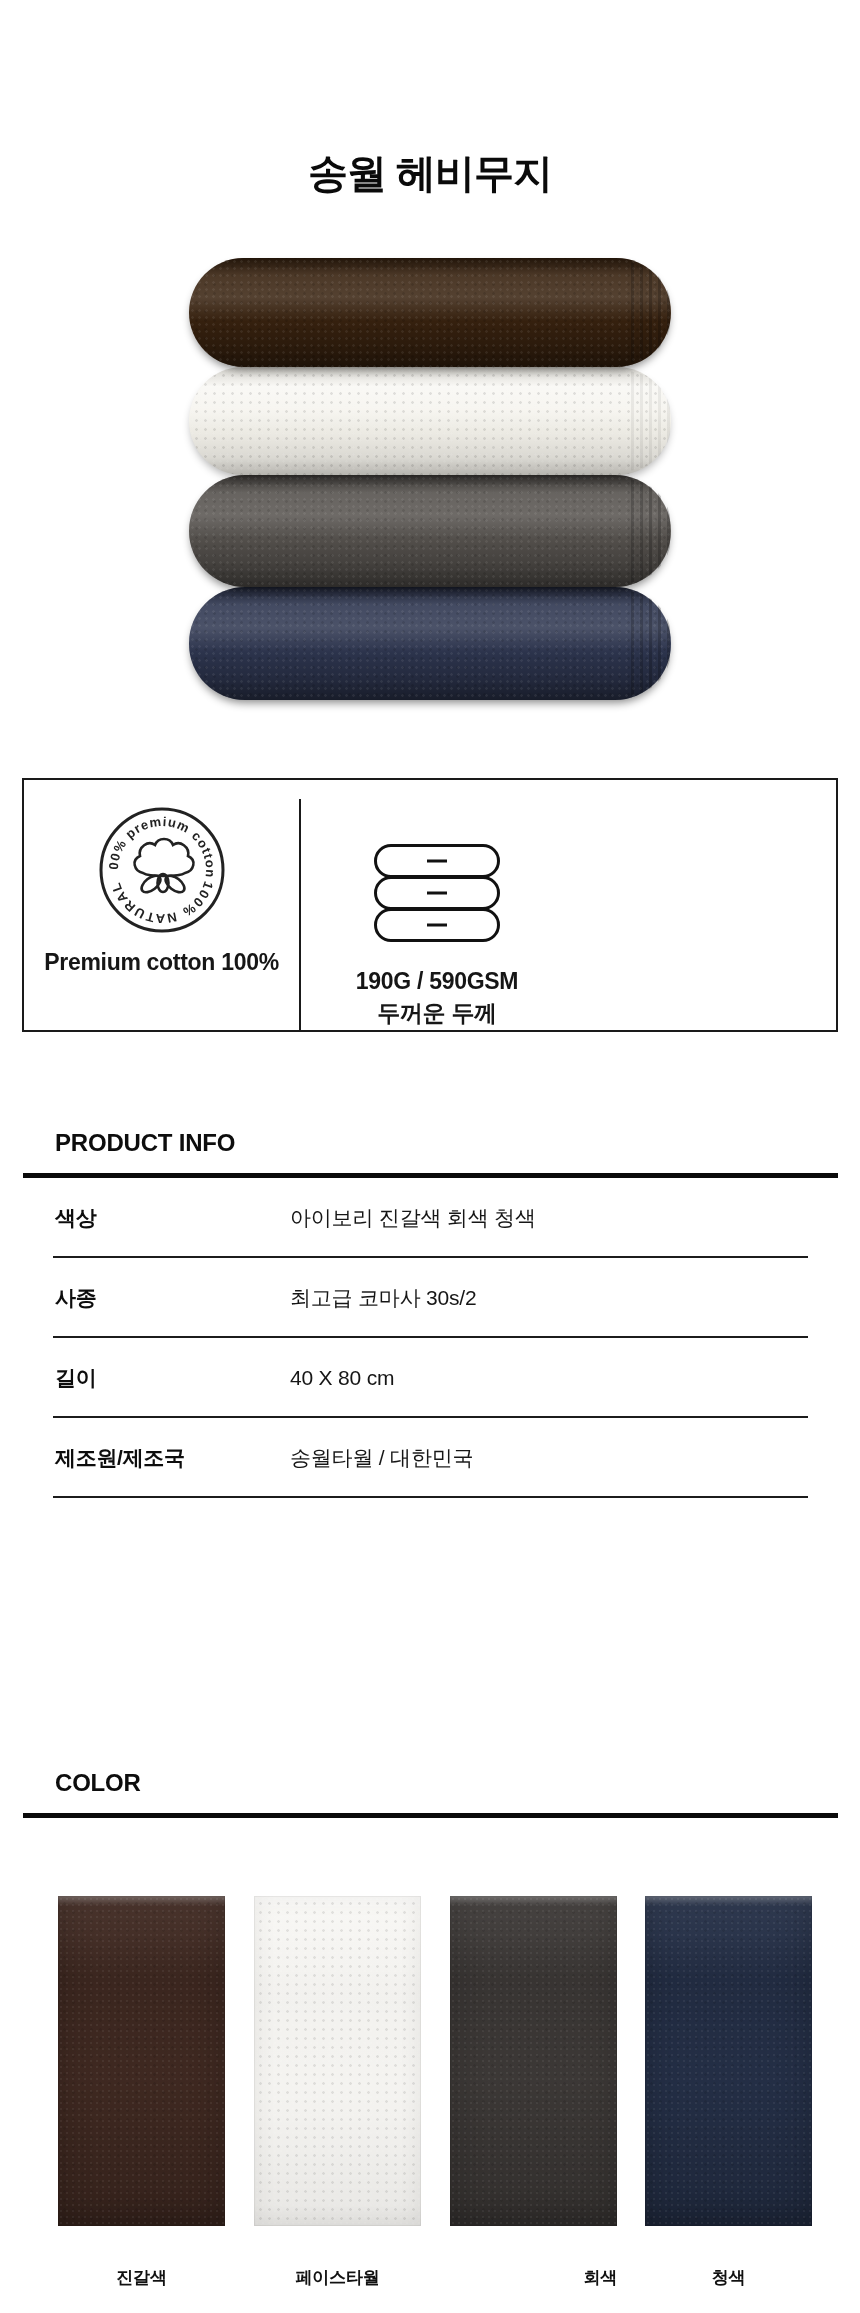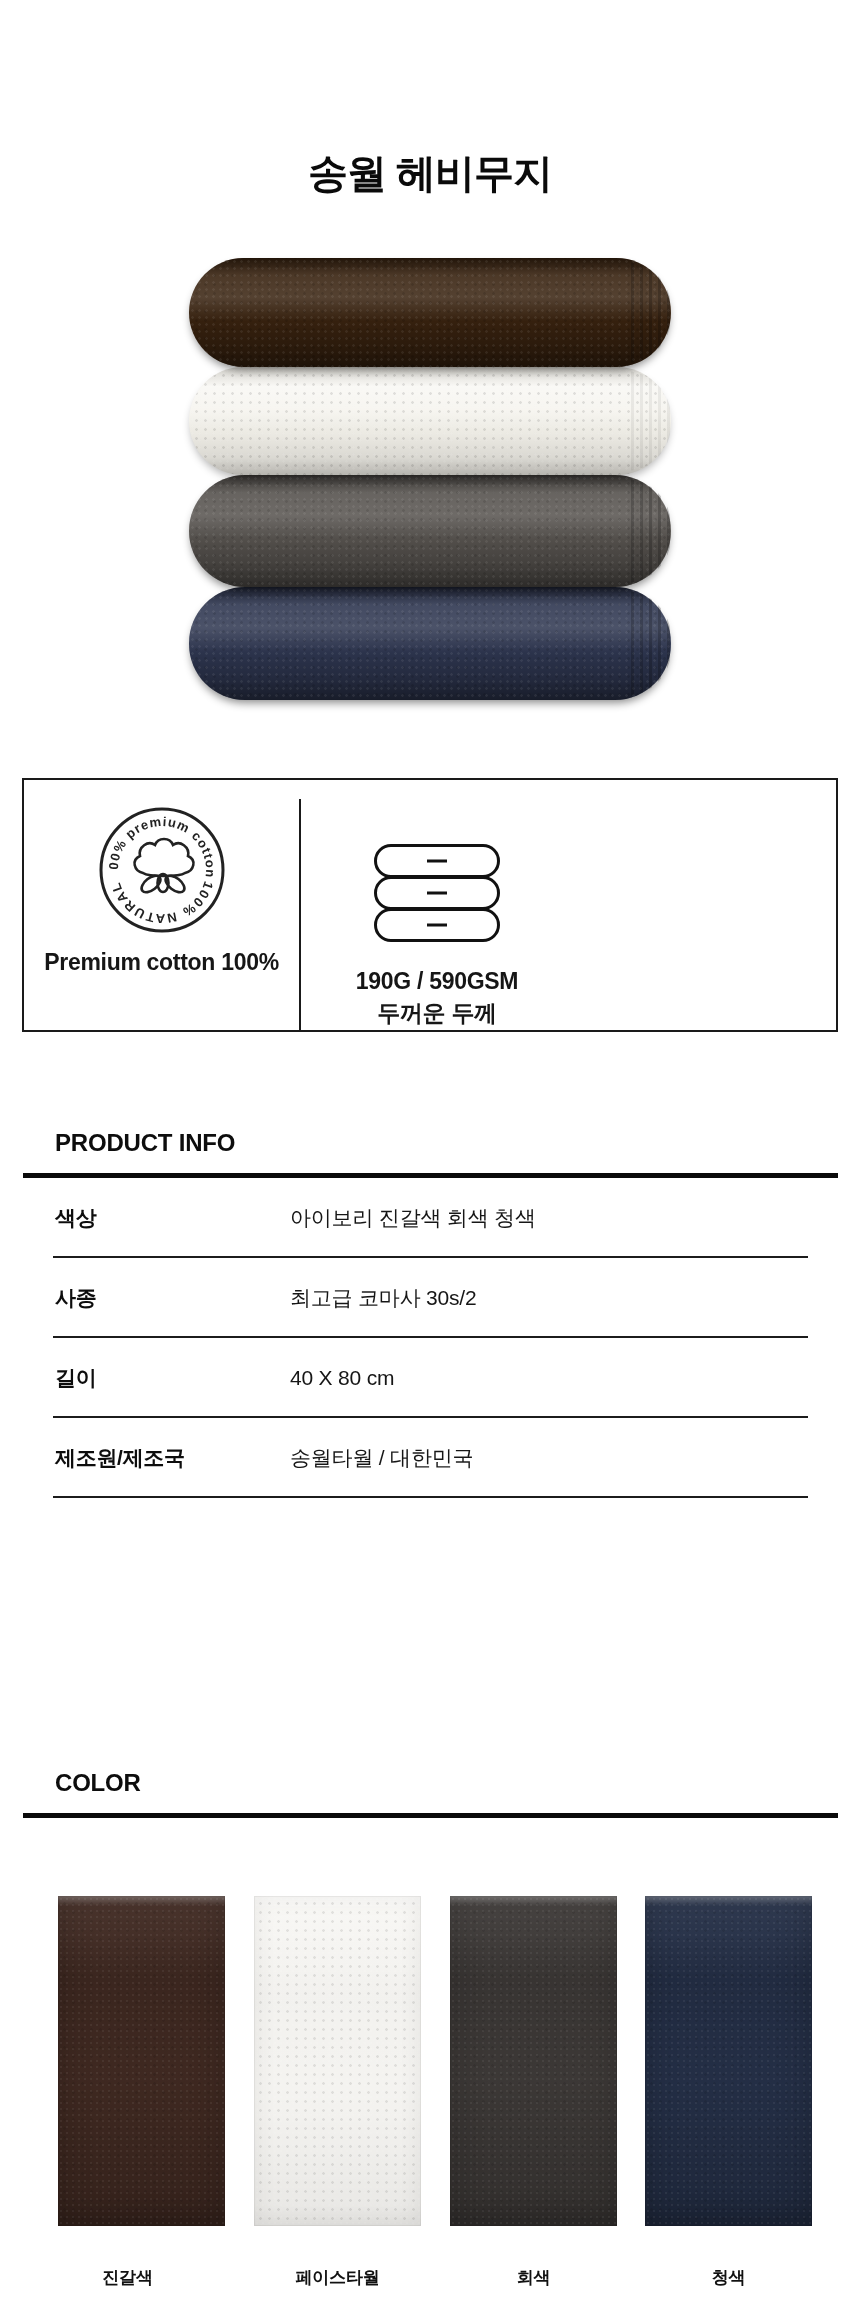--- a/index.html
+++ b/index.html
@@ -108,23 +108,23 @@
   .swatch-2{left:254px;}
   .swatch-2::before{box-shadow:inset 0 0 24px rgba(0,0,0,0.07), inset 0 0 0 1px rgba(0,0,0,0.05);
     background:linear-gradient(180deg, rgba(255,255,255,0.5) 0%, rgba(255,255,255,0.1) 4%,
       rgba(0,0,0,0.02) 30%, rgba(0,0,0,0.01) 60%, rgba(0,0,0,0.05) 92%, rgba(0,0,0,0.08) 100%);}
   .swatch-3{left:450px;}
   .swatch-4{left:645px;}
   .swatch-label{
     position:absolute;top:2266px;width:167px;text-align:center;
     font-size:17px;font-weight:600;color:#111;letter-spacing:-0.2px;
   }
-  .swatch-label-1{left:44px;}
+  .swatch-label-1{left:58px;}
   .swatch-label-2{left:254px;}
-  .swatch-label-3{left:450px;}
+  .swatch-label-3{left:450px;text-align:right;}
   .swatch-label-4{left:645px;}
   svg{display:block;}
 </style>
 </head>
 <body>
 
 <h1 class="page-title">송월 헤비무지</h1>
 
 <div class="towel-stack">
   <div class="towel towel-1" style="background-color: rgb(56, 34, 15);">

